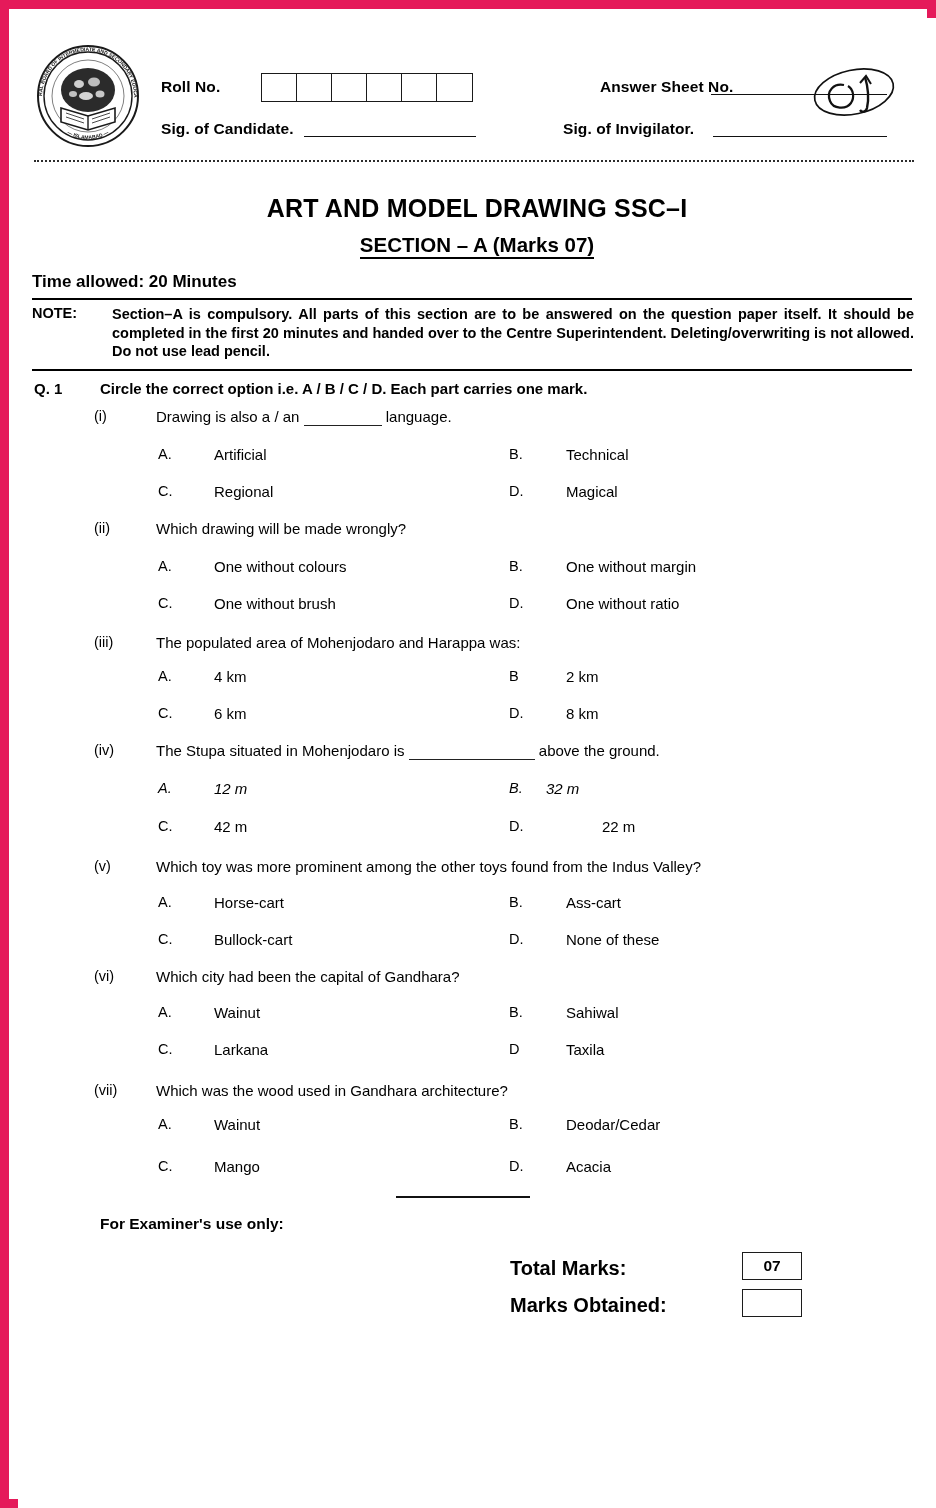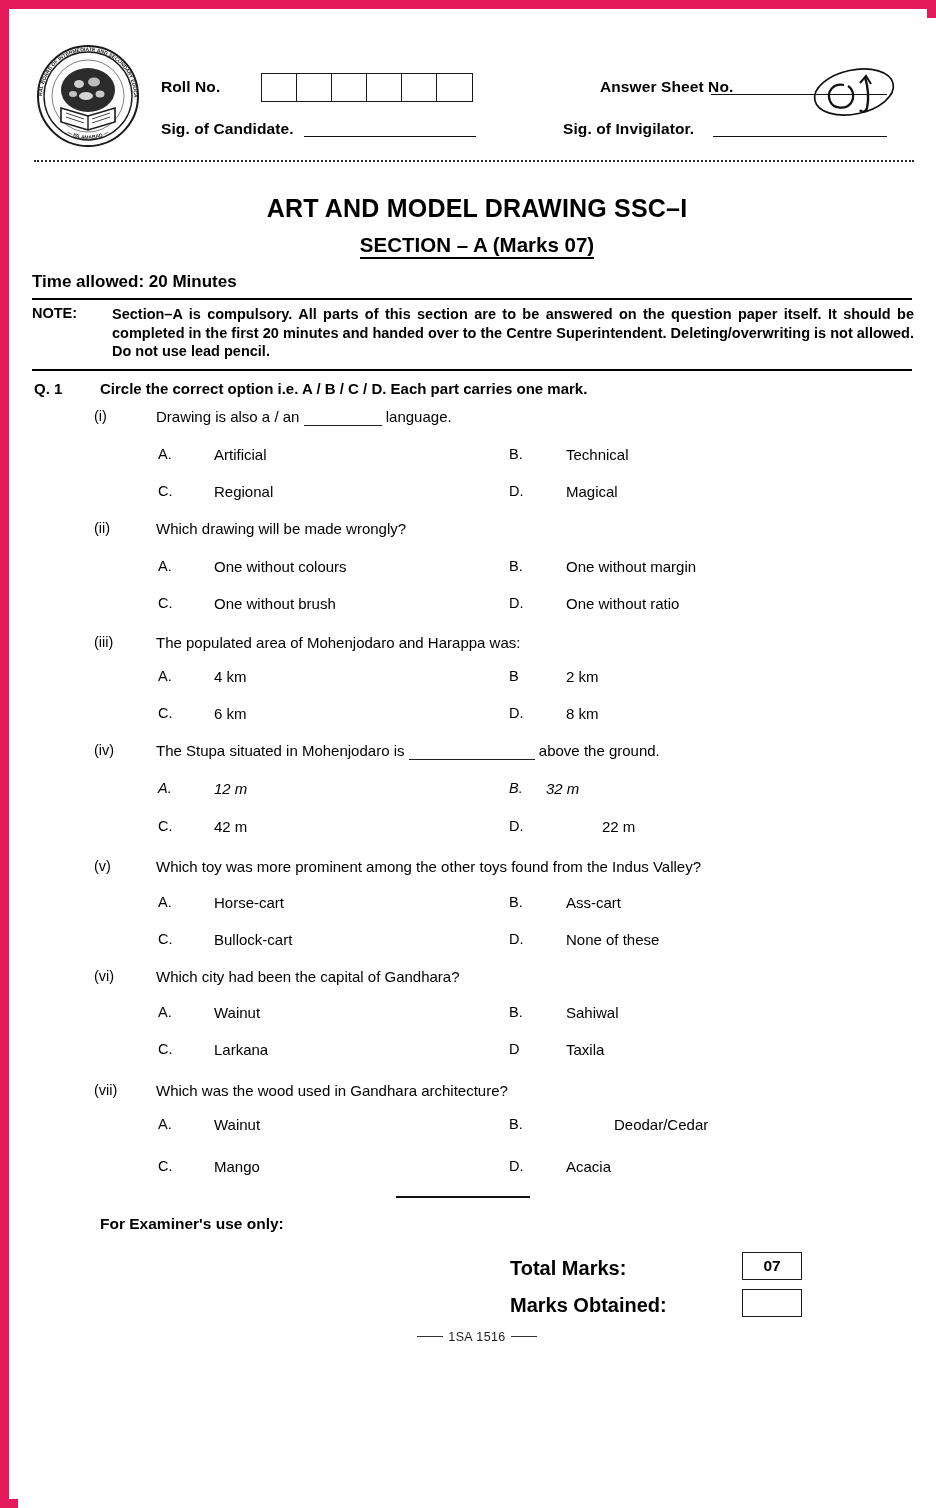--- a/index.html
+++ b/index.html
@@ -422,35 +422,32 @@
           <div class="opt-text col-l" style="top: 635px; left: 196px;">Larkana</div>
           <div class="opt-letter col-r" style="top: 635px; left: 491px;">D</div>
           <div class="opt-text col-r" style="top: 635px; left: 548px;">Taxila</div>
         </div>
         <div class="question">
           <div class="q-roman" style="top: 676px;">(vii)</div>
           <div class="q-text" style="top: 676px;"><span>Which was the wood used in Gandhara architecture?</span></div>
           <div class="opt-letter col-l" style="top: 710px; left: 140px;">A.</div>
           <div class="opt-text col-l" style="top: 710px; left: 196px;">Wainut</div>
           <div class="opt-letter col-r" style="top: 710px; left: 491px;">B.</div>
-          <div class="opt-text col-r" style="top: 710px; left: 548px; margin-left: 48px;">Deodar/Cedar</div>
+          <div class="opt-text col-r" style="top: 710px; left: 548px;">Deodar/Cedar</div>
           <div class="opt-letter col-l" style="top: 752px; left: 140px;">C.</div>
           <div class="opt-text col-l" style="top: 752px; left: 196px;">Mango</div>
           <div class="opt-letter col-r" style="top: 752px; left: 491px;">D.</div>
           <div class="opt-text col-r" style="top: 752px; left: 548px;">Acacia</div>
         </div>
       </div>
 
     <div id="exam-divider"></div>
     <div id="examiner-label">For Examiner's use only:</div>
 
     <div class="marks-label" id="total-marks-label">Total Marks:</div>
     <div class="marks-box" id="total-marks-box">07</div>
 
     <div class="marks-label" id="marks-obtained-label">Marks Obtained:</div>
     <div class="marks-box" id="marks-obtained-box"></div>
 
-    <div id="page-footer">
-      <span class="dash"></span><span>1SA  1516</span><span class="dash"></span>
-    </div>
 
   </div>
 </div>
 
 </body></html>

